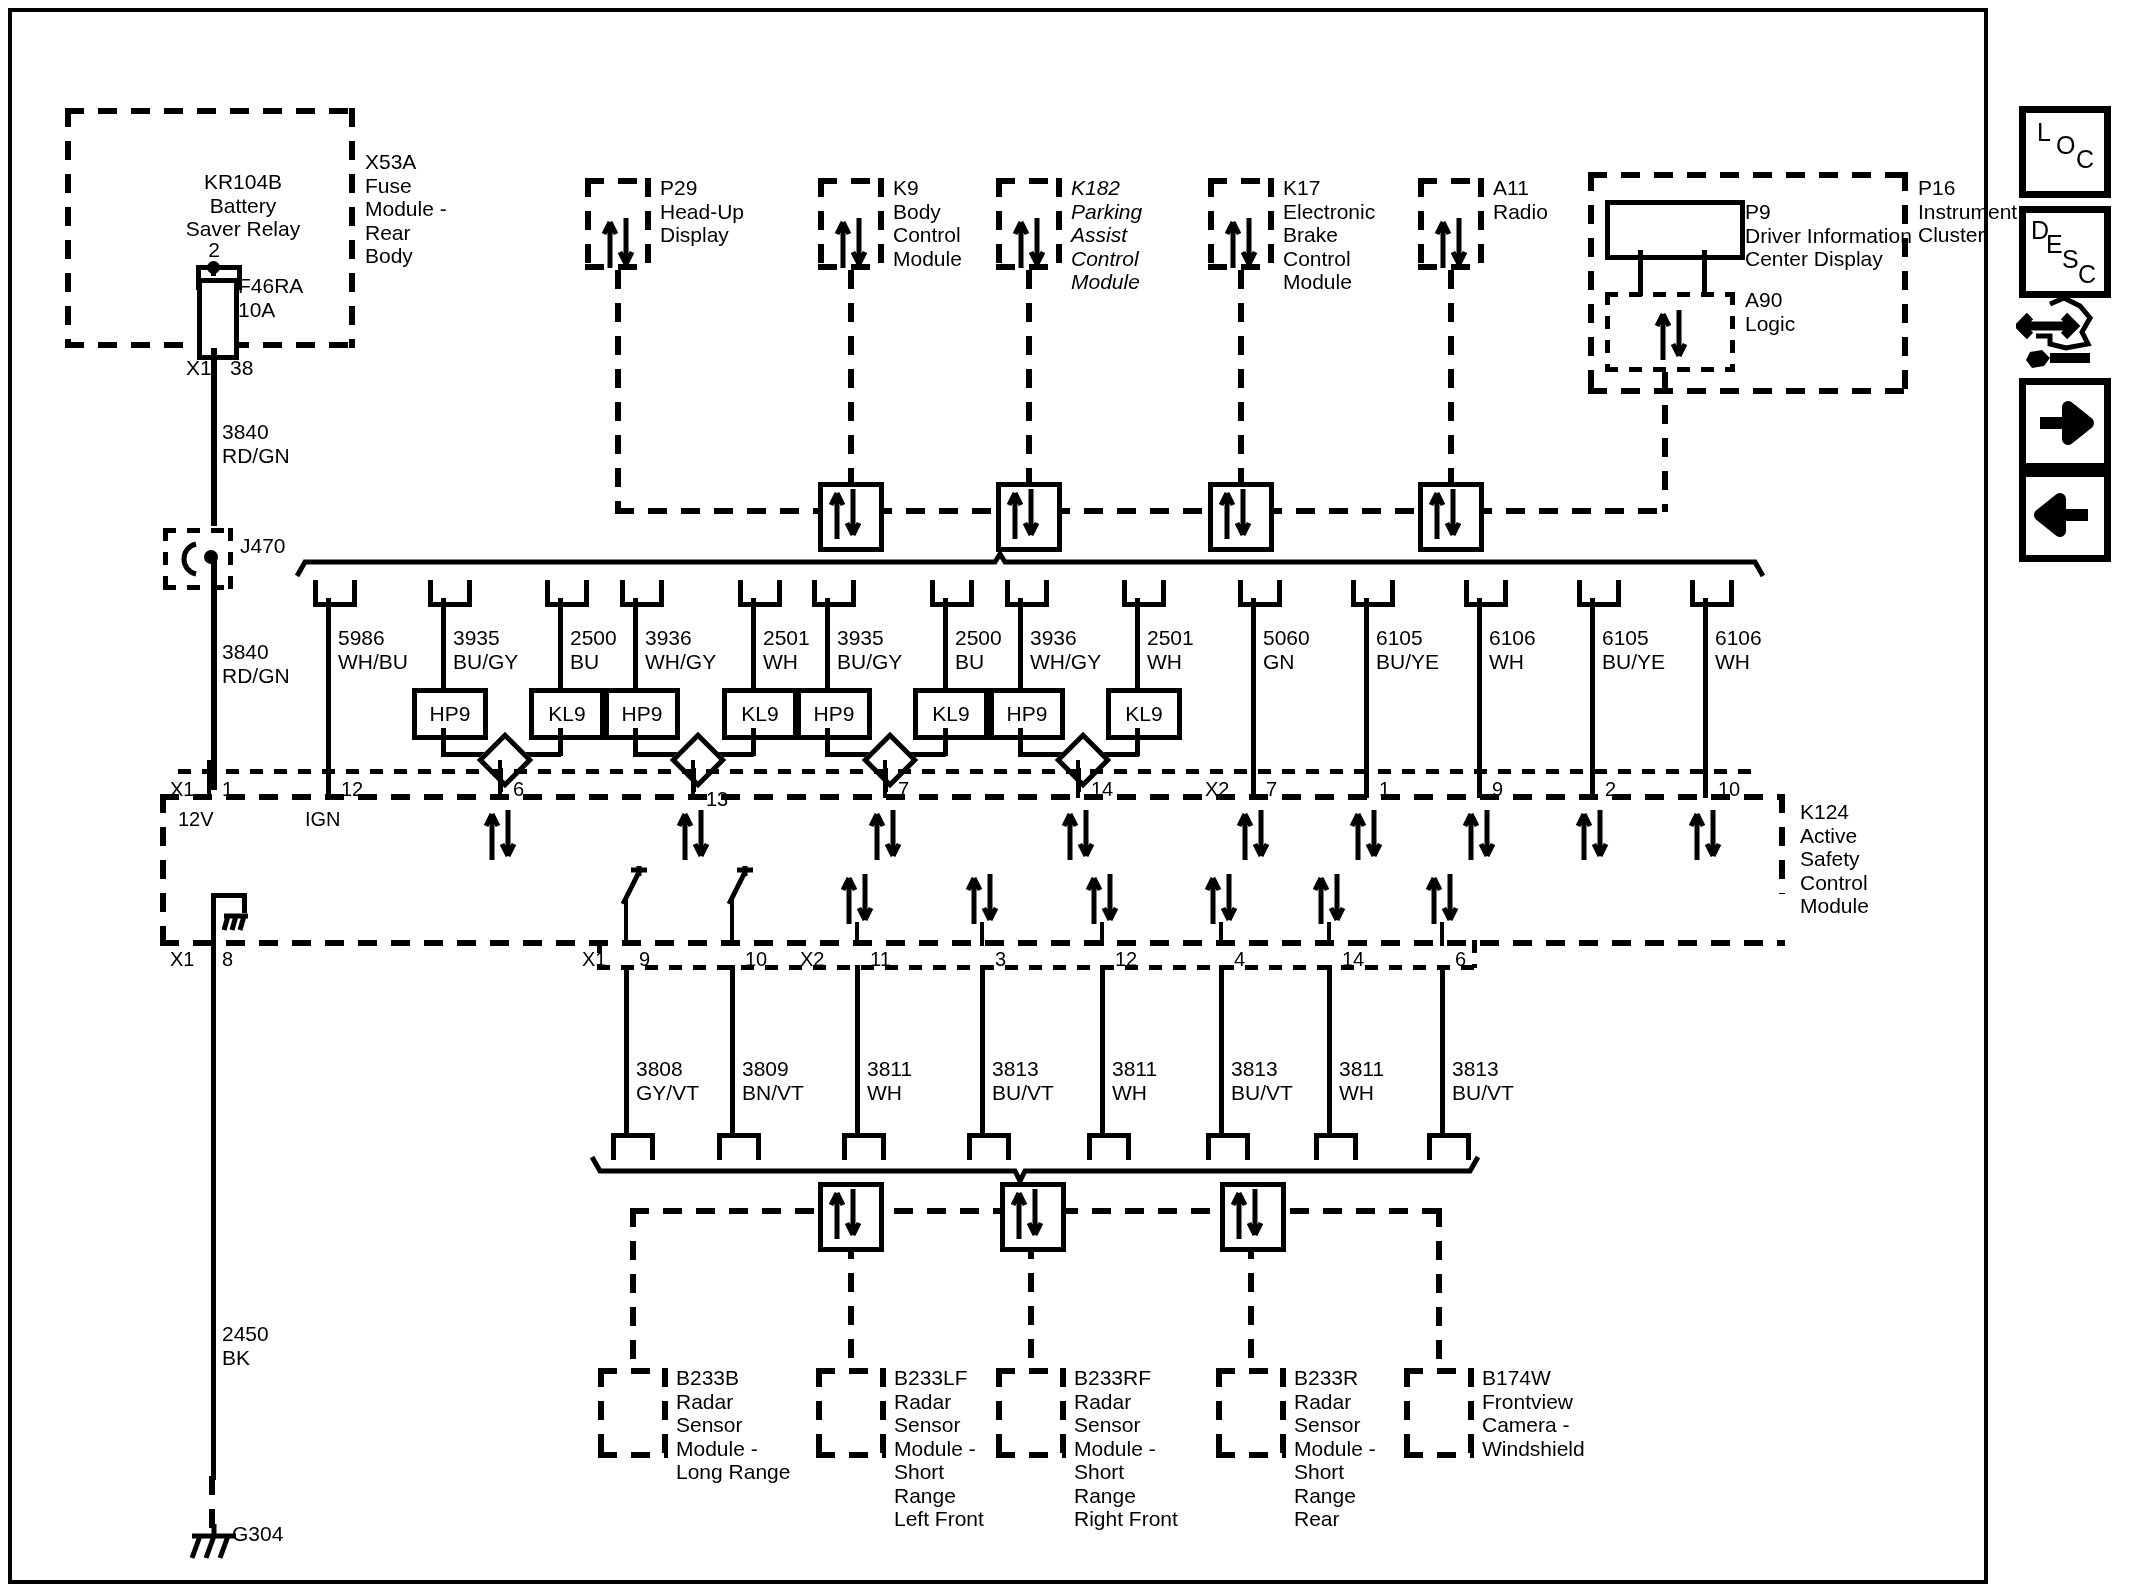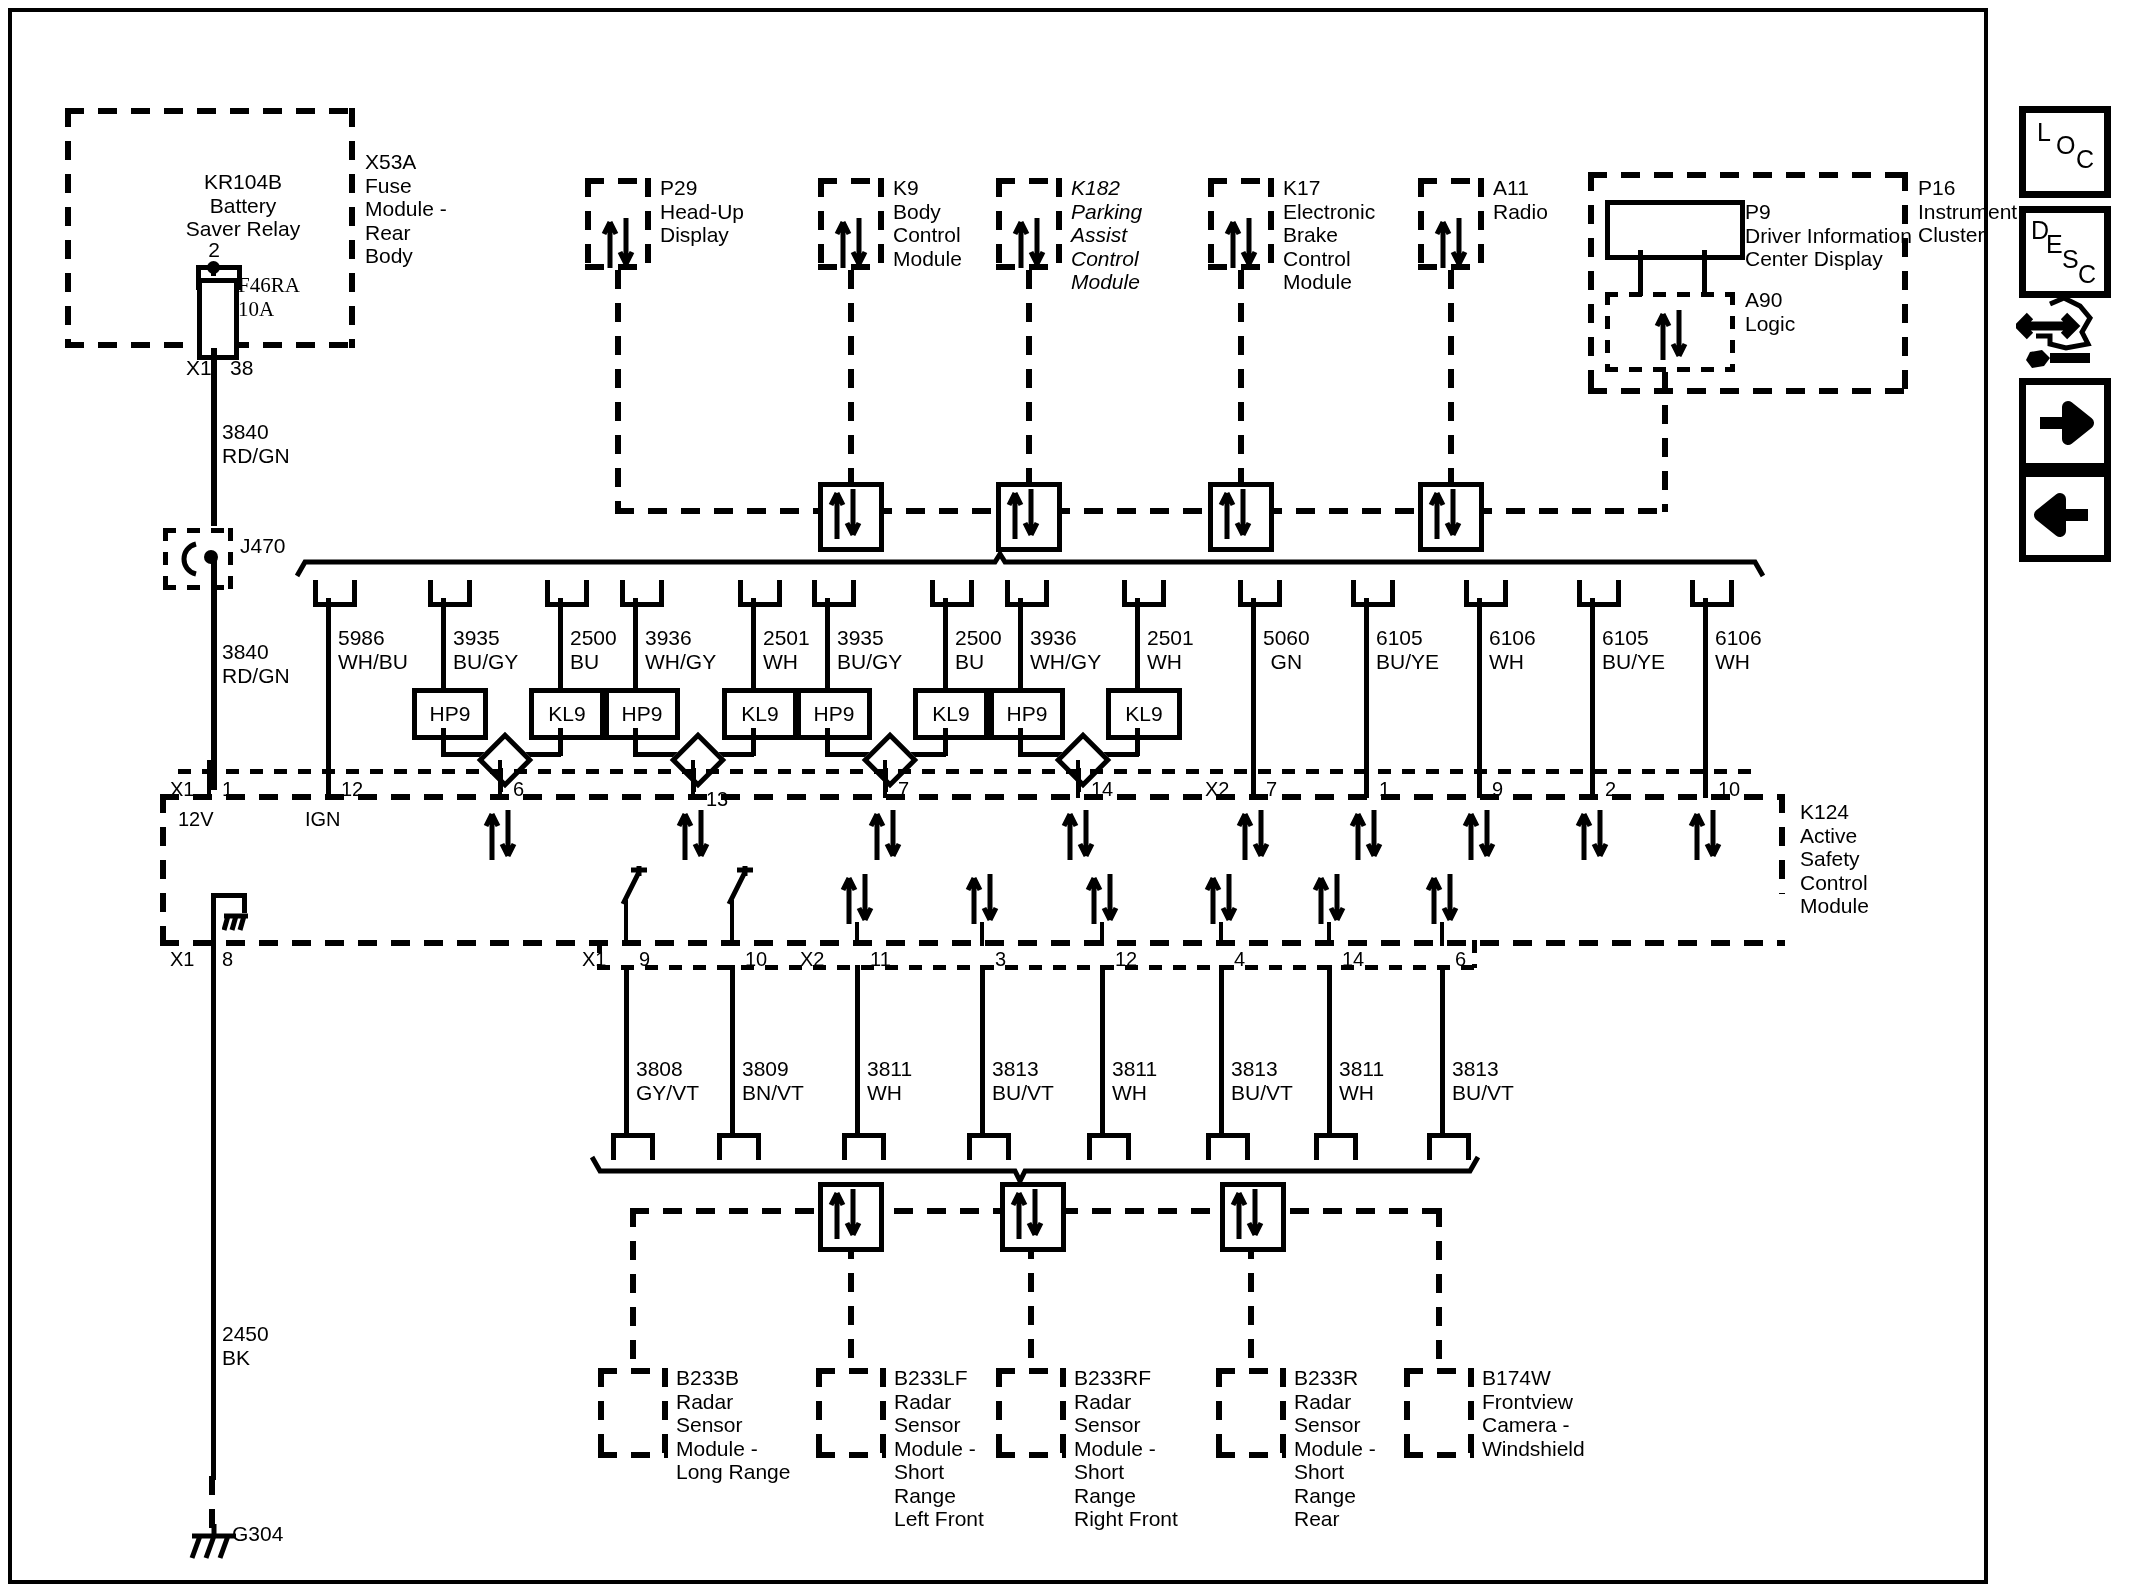--- a/index.html
+++ b/index.html
@@ -73,21 +73,21 @@
   <div class="lbl" style="left:163px;top:170px;text-align:center;width:160px;">KR104B
 Battery
 Saver Relay</div>
   <div class="lbl" style="left:199px;top:238px;width:30px;text-align:center;">2</div>
 
   <div class="termdn" style="left:196px;top:265px;width:36px;height:20px;"></div>
   <div class="wire vw" style="left:211px;top:262px;height:14px;"></div>
   <div class="abs" style="left:207px;top:261px;width:13px;height:13px;background:#000;border-radius:50%;"></div>
 
   <div class="sbox" style="left:197px;top:278px;width:32px;height:72px;"></div>
-  <div class="lbl" style="left:238px;top:274px;font-family:Liberation Serif, serif;">F46RA
+  <div class="lbl" style="left:238px;top:274px;">F46RA
 10A</div>
 
   <div class="wire vw" style="left:211px;top:348px;width:6px;height:178px;"></div>
   <div class="lbl" style="left:222px;top:420px;">3840
 RD/GN</div>
   <div class="lbl" style="left:186px;top:356px;">X1</div>
   <div class="lbl" style="left:230px;top:356px;">38</div>
 
   <div class="dbox fine" style="left:163px;top:528px;width:70px;height:62px;"></div>
   <div class="abs" style="left:172px;top:540px;width:40px;height:38px;">
@@ -261,21 +261,21 @@
     <div class="term" style="left:1005px;top:580px;"></div>
     <div class="wire vw" style="left:1018px;top:598px;height:90px;"></div>
     <div class="lbl" style="left:1030px;top:626px;"><span>3936</span><br><span>WH/GY</span></div>
 
     <div class="term" style="left:1122px;top:580px;"></div>
     <div class="wire vw" style="left:1135px;top:598px;height:90px;"></div>
     <div class="lbl" style="left:1147px;top:626px;"><span>2501</span><br><span>WH</span></div>
 
     <div class="term" style="left:1238px;top:580px;"></div>
     <div class="wire vw" style="left:1251px;top:598px;height:200px;"></div>
-    <div class="lbl" style="left:1263px;top:626px;text-align:center;"><span>5060</span><br><span>GN</span></div>
+    <div class="lbl" style="left:1263px;top:626px;"><span>5060</span><br><span>GN</span></div>
 
     <div class="term" style="left:1351px;top:580px;"></div>
     <div class="wire vw" style="left:1364px;top:598px;height:200px;"></div>
     <div class="lbl" style="left:1376px;top:626px;"><span>6105</span><br><span>BU/YE</span></div>
 
     <div class="term" style="left:1464px;top:580px;"></div>
     <div class="wire vw" style="left:1477px;top:598px;height:200px;"></div>
     <div class="lbl" style="left:1489px;top:626px;"><span>6106</span><br><span>WH</span></div>
 
     <div class="term" style="left:1577px;top:580px;"></div>

